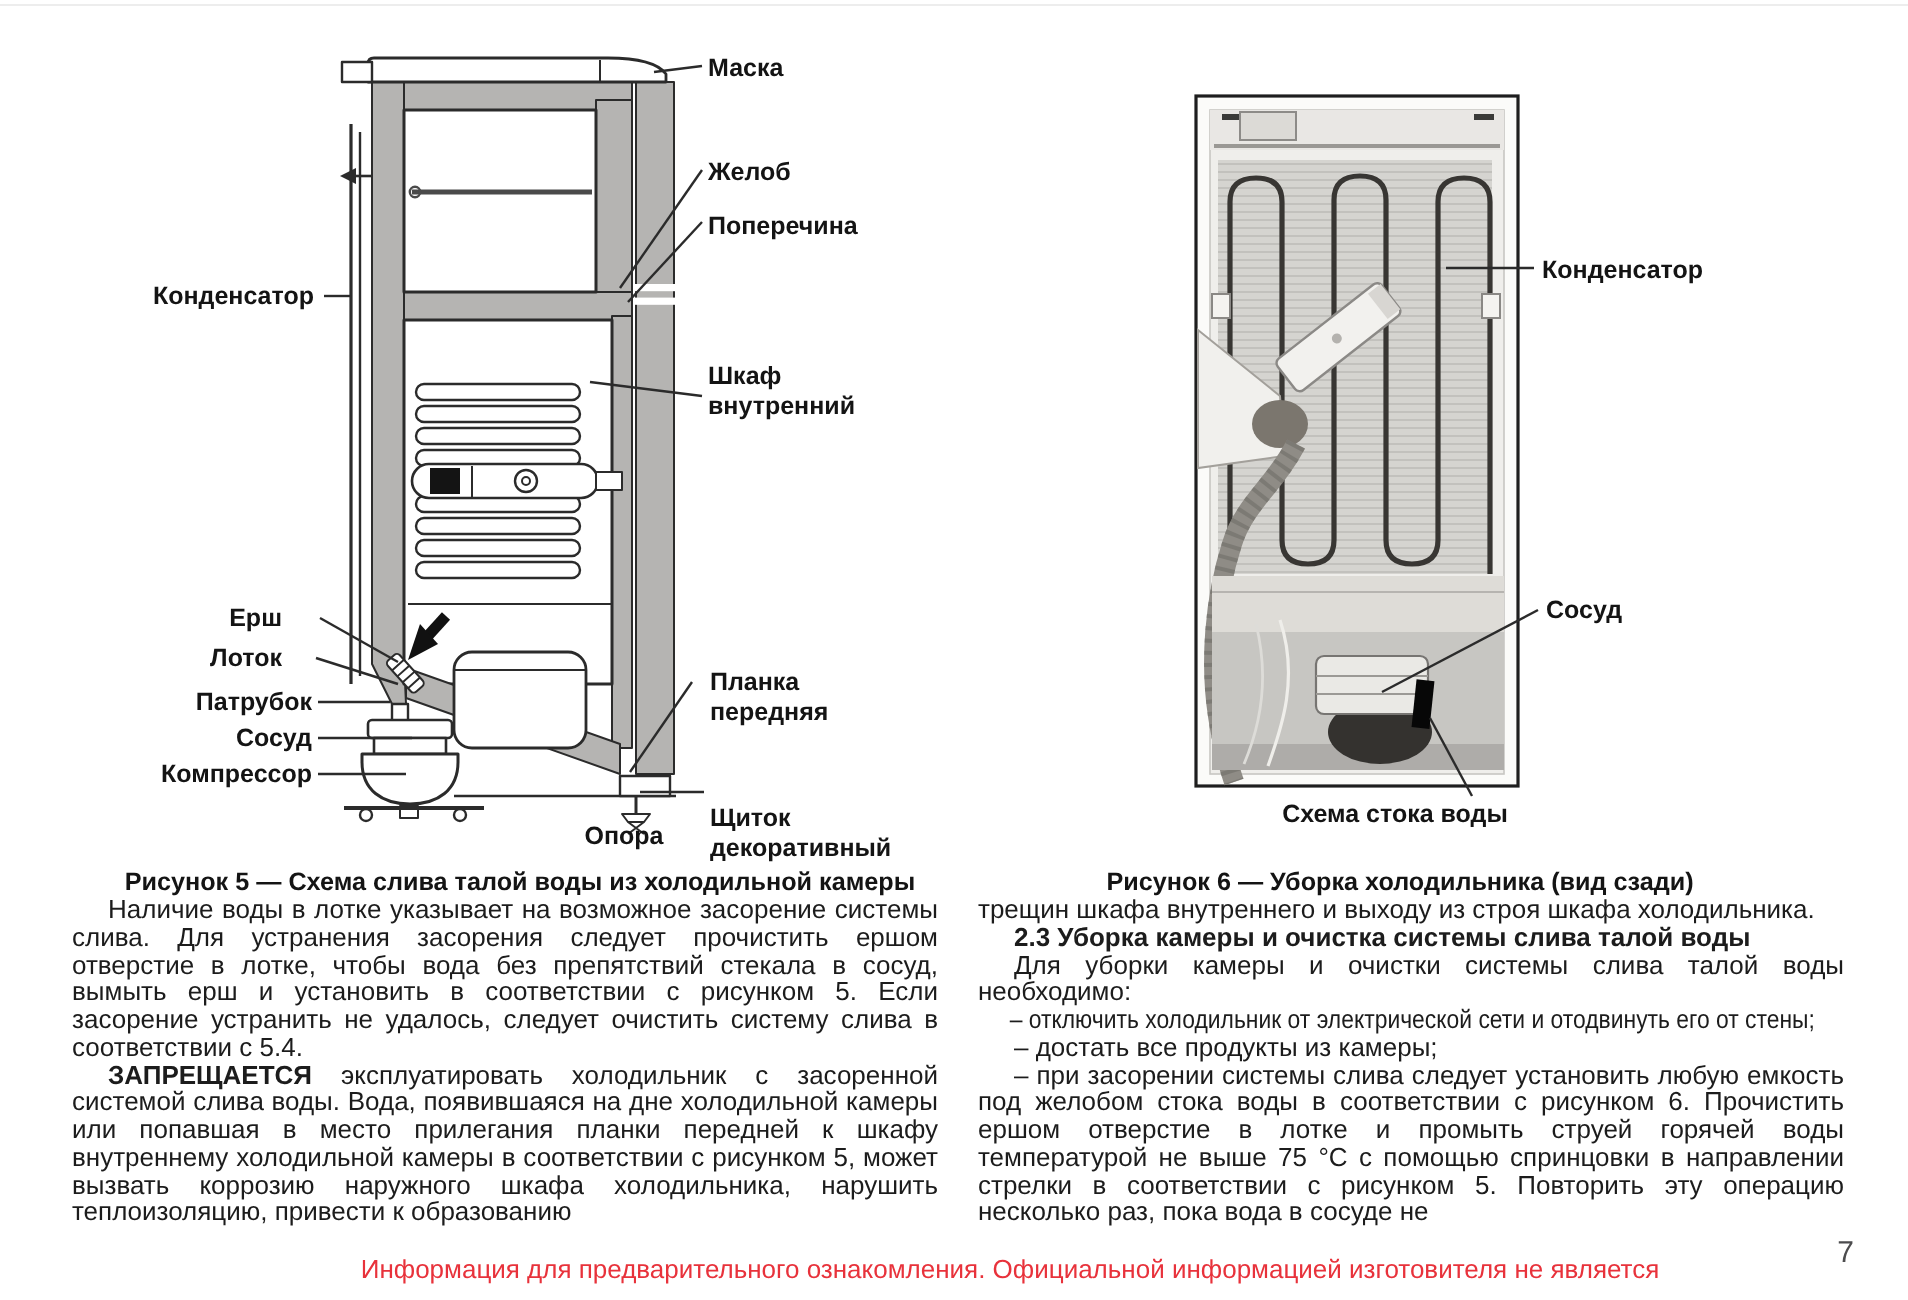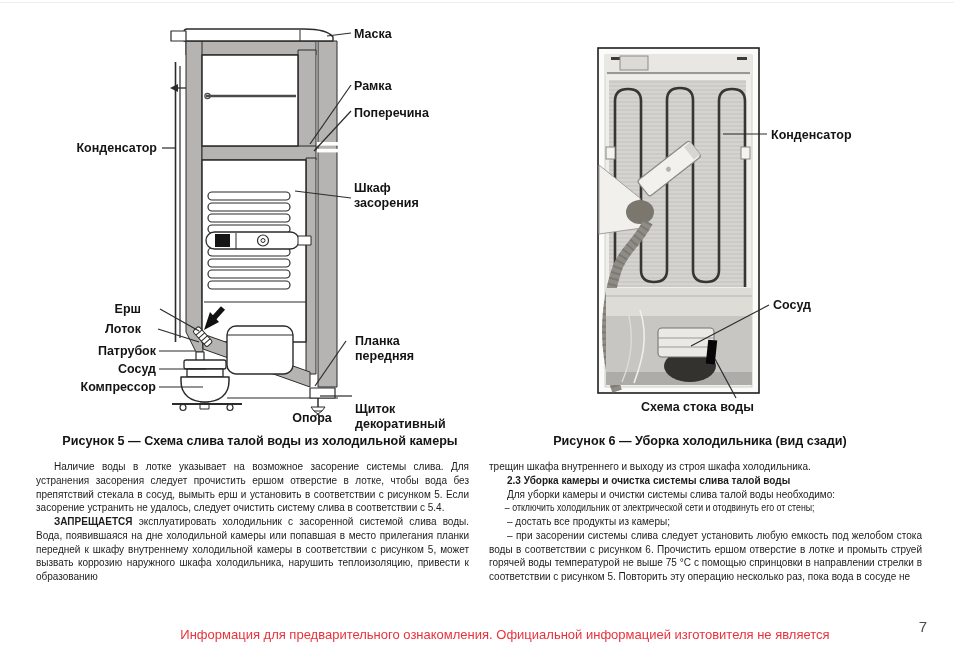--- a/index.html
+++ b/index.html
@@ -4,21 +4,21 @@
 <style>
   html,body{margin:0;padding:0;background:#fff;}
   .page{position:relative;width:954px;height:650px;background:#ffffff;overflow:hidden;
         font-family:"Liberation Sans","DejaVu Sans",sans-serif;color:#1c1c1c;}
   .topline{position:absolute;left:0;top:2px;width:954px;height:1px;background:#ededed;}
   .art{position:absolute;left:0;top:0;}
   .lbl{position:absolute;font-weight:bold;font-size:12.5px;line-height:15px;color:#141414;}
   .r{text-align:right;}
   .c{text-align:center;}
   .cap{position:absolute;top:434px;font-weight:bold;font-size:12.6px;color:#141414;text-align:center;}
-  .col{position:absolute;top:460px;width:433px;font-size:10px;line-height:13.75px;text-align:justify;}
+  .col{position:absolute;top:448px;width:433px;font-size:13px;line-height:13.75px;text-align:justify;}
   .col p{margin:0;}
   .ind{text-indent:18px;}
   .bold{font-weight:bold;}
   .li-tight{white-space:nowrap;transform:scaleX(0.88);transform-origin:0 50%;}
   .footer{position:absolute;left:56px;width:898px;top:627px;text-align:center;
           font-size:13px;color:#e8323b;}
   .pagenum{position:absolute;left:893px;top:618px;width:34px;text-align:right;
            font-size:15px;color:#4c4c4e;}
 </style>
 </head>
@@ -173,24 +173,24 @@
     </g>
 
     <g stroke="#2b2b2b" stroke-width="1.2">
       <line x1="723" y1="134" x2="767" y2="134"></line>
       <line x1="691" y1="346" x2="769" y2="305"></line>
       <line x1="715" y1="359" x2="736" y2="398"></line>
     </g>
   </svg>
 
   <div class="lbl" style="left:354px;top:27px">Маска</div>
-  <div class="lbl" style="left:354px;top:79px">Рамка</div>
+  <div class="lbl" style="left:354px;top:79px">Желоб</div>
   <div class="lbl" style="left:354px;top:106px">Поперечина</div>
   <div class="lbl r" style="left:57px;width:100px;top:141px">Конденсатор</div>
-  <div class="lbl" style="left:354px;top:181px;width:92px">Шкаф засорения</div>
+  <div class="lbl" style="left:354px;top:181px;width:92px">Шкаф внутренний</div>
   <div class="lbl r" style="left:79px;width:62px;top:302px">Ерш</div>
   <div class="lbl r" style="left:77px;width:64px;top:322px">Лоток</div>
   <div class="lbl r" style="left:55px;width:101px;top:344px">Патрубок</div>
   <div class="lbl r" style="left:55px;width:101px;top:362px">Сосуд</div>
   <div class="lbl r" style="left:55px;width:101px;top:380px">Компрессор</div>
   <div class="lbl" style="left:355px;top:334px;width:85px">Планка передняя</div>
   <div class="lbl" style="left:355px;top:402px;width:130px">Щиток декоративный</div>
   <div class="lbl c" style="left:277px;width:70px;top:411px">Опора</div>
   <div class="cap" style="left:30px;width:460px">Рисунок 5 — Схема слива талой воды из холодильной камеры</div>
 

